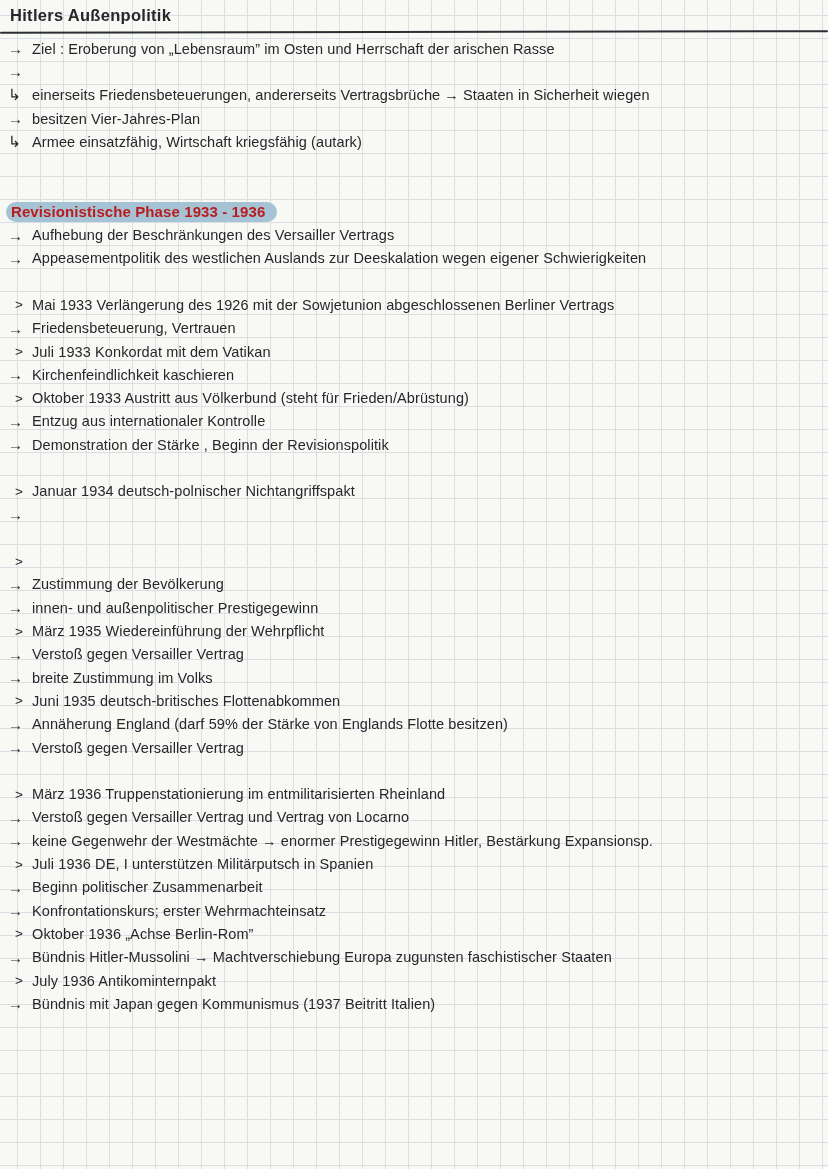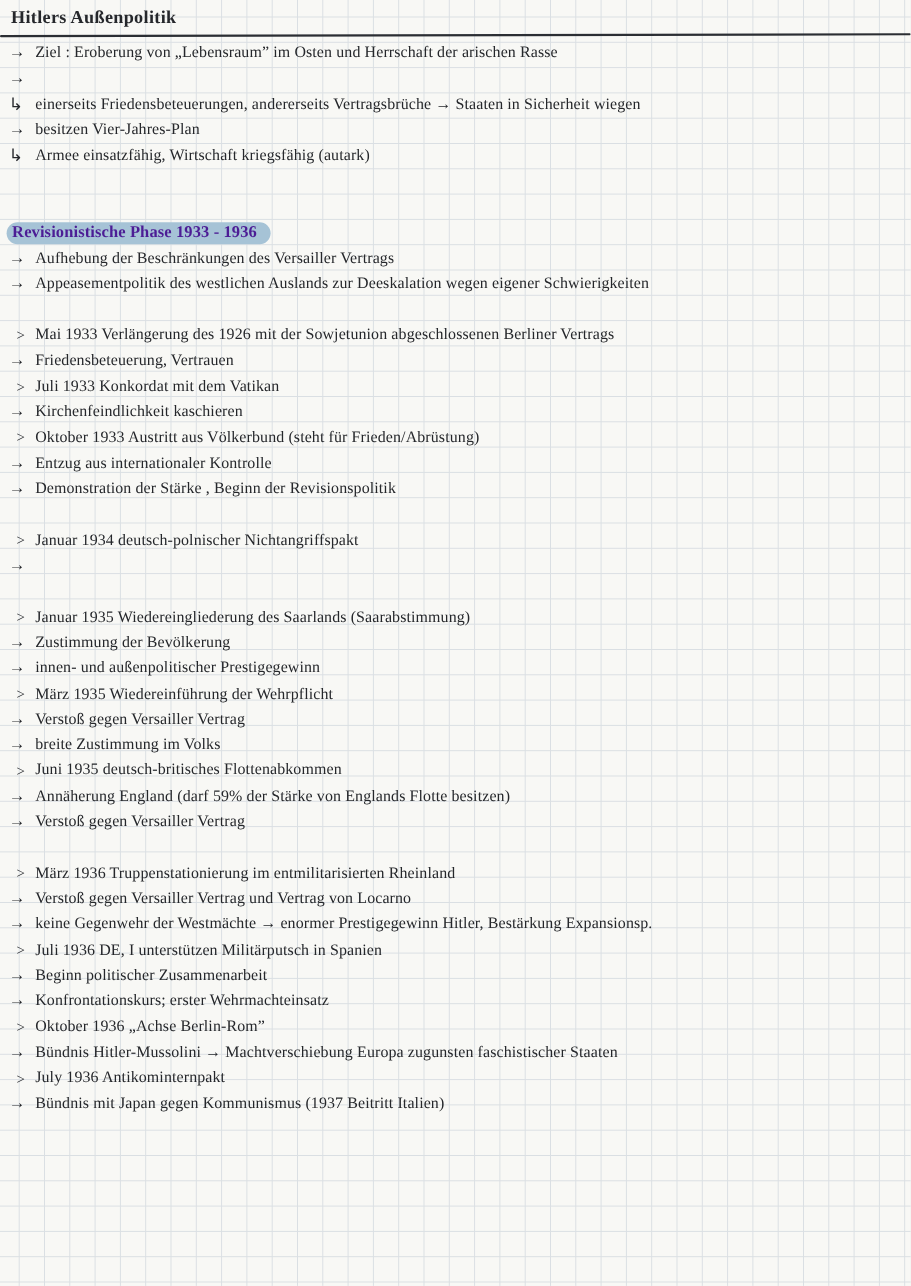--- a/index.html
+++ b/index.html
@@ -15,21 +15,21 @@
   .page {
     position: relative;
     width: 828px;
     height: 1169px;
     background-color: var(--paper, #f8f8f5);
     background-image:
       linear-gradient(to right, var(--grid, #dadfe3) 1px, transparent 1px),
       linear-gradient(to bottom, var(--grid, #dadfe3) 1px, transparent 1px);
     background-size: 23px 23px;
     background-position: -6px -8px;
-    font-family: Liberation Serif, serif;
+    font-family: Liberation Sans, sans-serif;
     color: var(--ink, #24262a);
     overflow: hidden;
   }
   .page-title {
     position: absolute;
     top: 6px;
     left: 10px;
     font-size: 16.5px;
     font-weight: bold;
     letter-spacing: 0.3px;
@@ -79,21 +79,21 @@
   }
   .line.heading {
     font-size: 15px;
     font-weight: bold;
   }
   .line.heading .text.highlight {
     background: var(--highlight, #a6c3d6);
     border-radius: 10px;
     padding: 1px 12px 2px 5px;
     margin-left: -2px;
-    color: #4c1d95;
+    color: #b91c1c;
   }
 </style>
 </head>
 <body>
 
 <div class="page">
   <div class="page-title">Hitlers Außenpolitik</div>
   <div class="title-underline"></div>
   <div class="lines">
       <div class="line arrow">
@@ -161,21 +161,20 @@
       <div class="line point">
         <span class="marker">&gt;</span>
         <span class="text">Januar 1934 deutsch-polnischer Nichtangriffspakt</span>
       </div>
       <div class="line arrow">
         <span class="marker">→</span>
       </div>
       <div class="line blank"></div>
       <div class="line point">
         <span class="marker">&gt;</span>
-        <span class="text">Januar 1935 Wiedereingliederung des Saarlands (Saarabstimmung)</span>
       </div>
       <div class="line arrow">
         <span class="marker">→</span>
         <span class="text">Zustimmung der Bevölkerung</span>
       </div>
       <div class="line arrow">
         <span class="marker">→</span>
         <span class="text">innen- und außenpolitischer Prestigegewinn</span>
       </div>
       <div class="line point">

